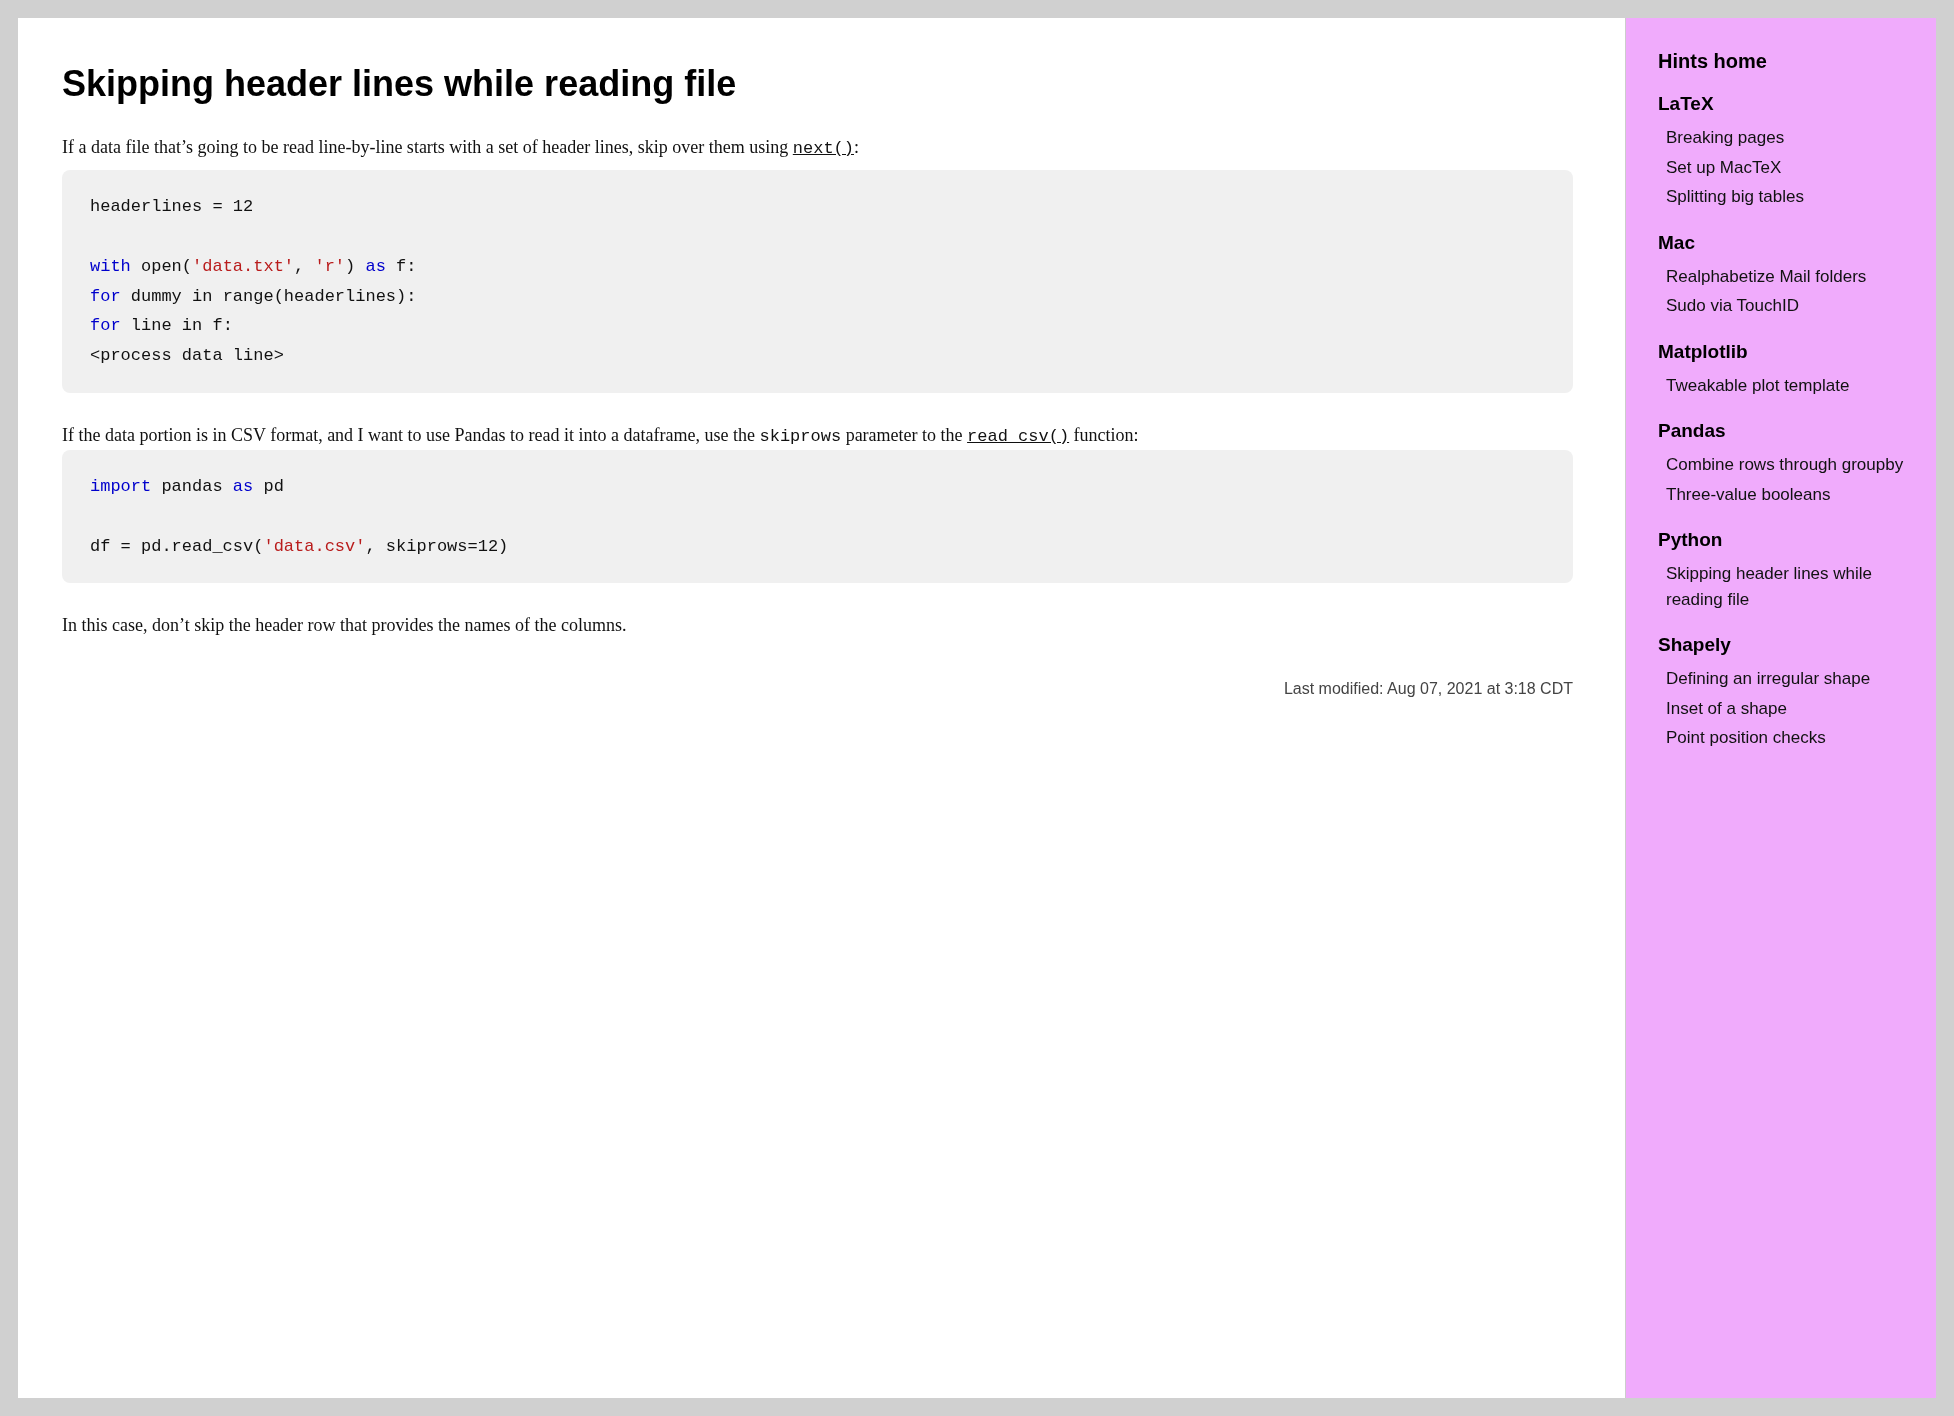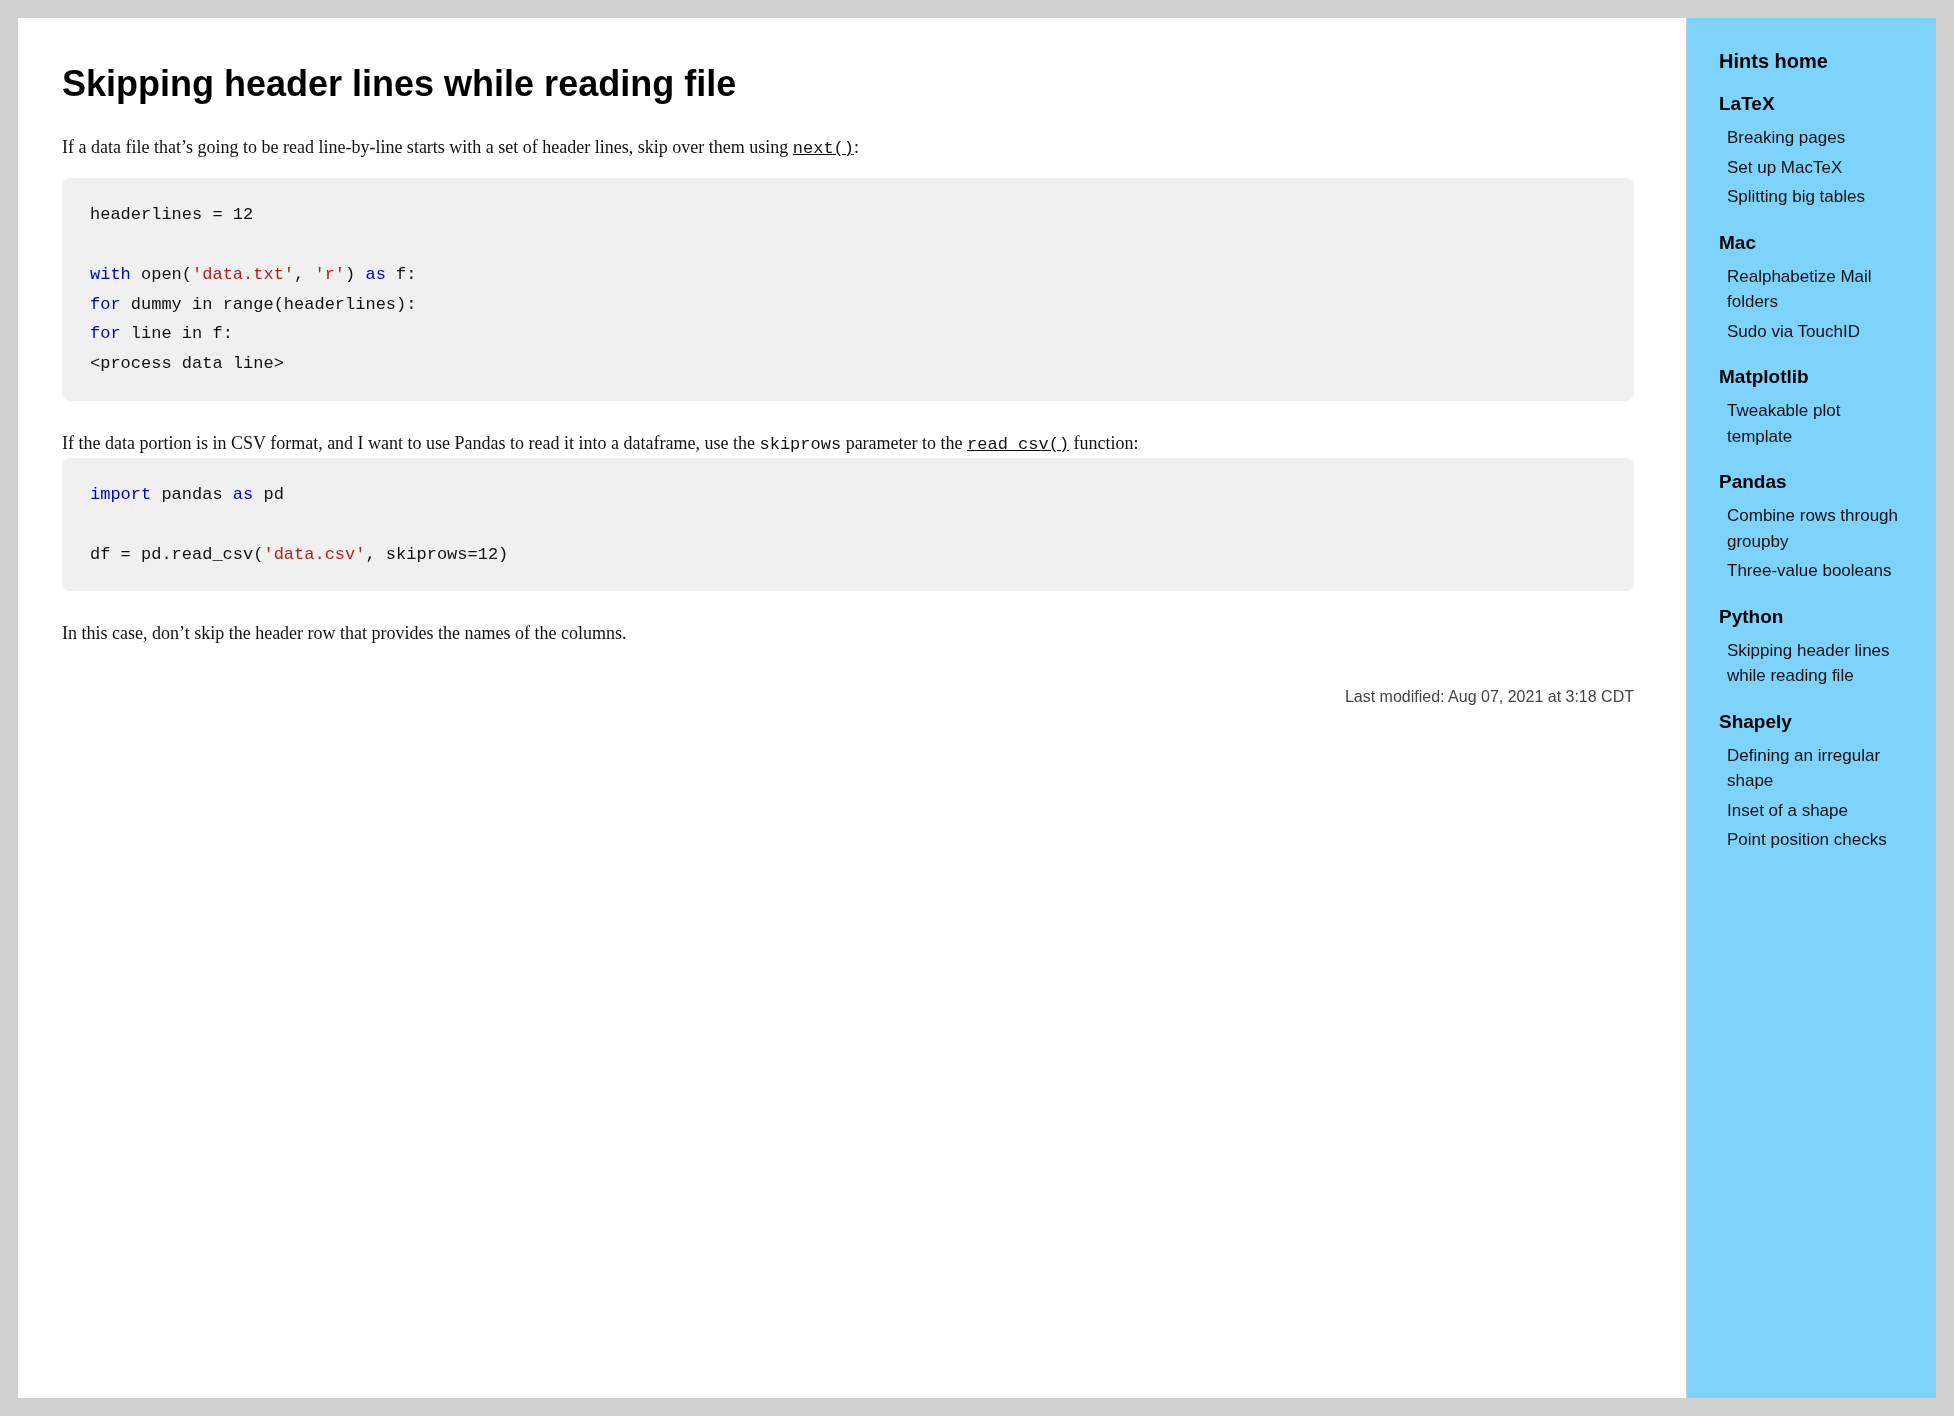--- a/index.html
+++ b/index.html
@@ -28,39 +28,39 @@
     }
 
     .main-content {
       flex: 1;
       background-color: #ffffff;
       padding: 44px 52px 44px 44px;
       border-right: 1px solid #ccc;
     }
 
     .sidebar {
-      width: 249px;
-      background-color: #7dd3fc;
+      width: 310px;
+      background-color: #f0abfc;
       padding: 32px 28px 32px 32px;
       flex-shrink: 0;
     }
 
     h1 {
       font-family: Arial, Helvetica, sans-serif;
       font-size: 36px;
       font-weight: 900;
       color: #000;
       margin-bottom: 28px;
       line-height: 1.2;
     }
 
     .intro-text {
       font-size: 18px;
       line-height: 1.6;
-      margin-bottom: 16px;
+      margin-bottom: 8px;
       color: #111;
     }
 
     .intro-text code {
       font-family: 'Courier New', Courier, monospace;
       font-size: 17px;
       text-decoration: underline;
     }
 
     .code-block {

